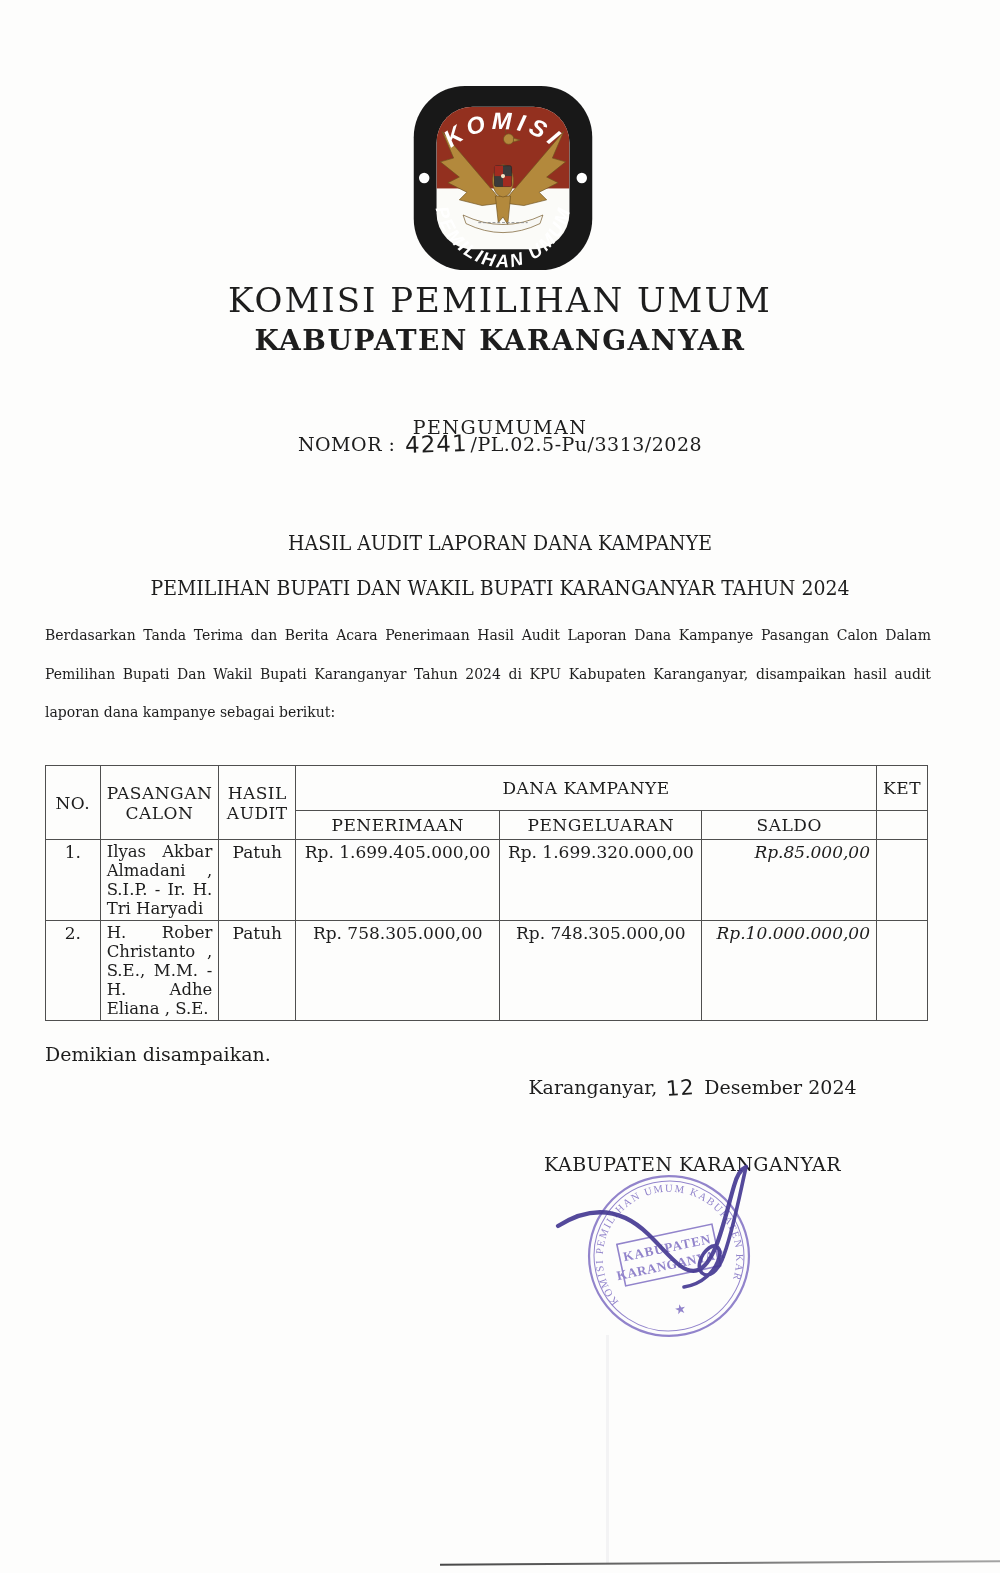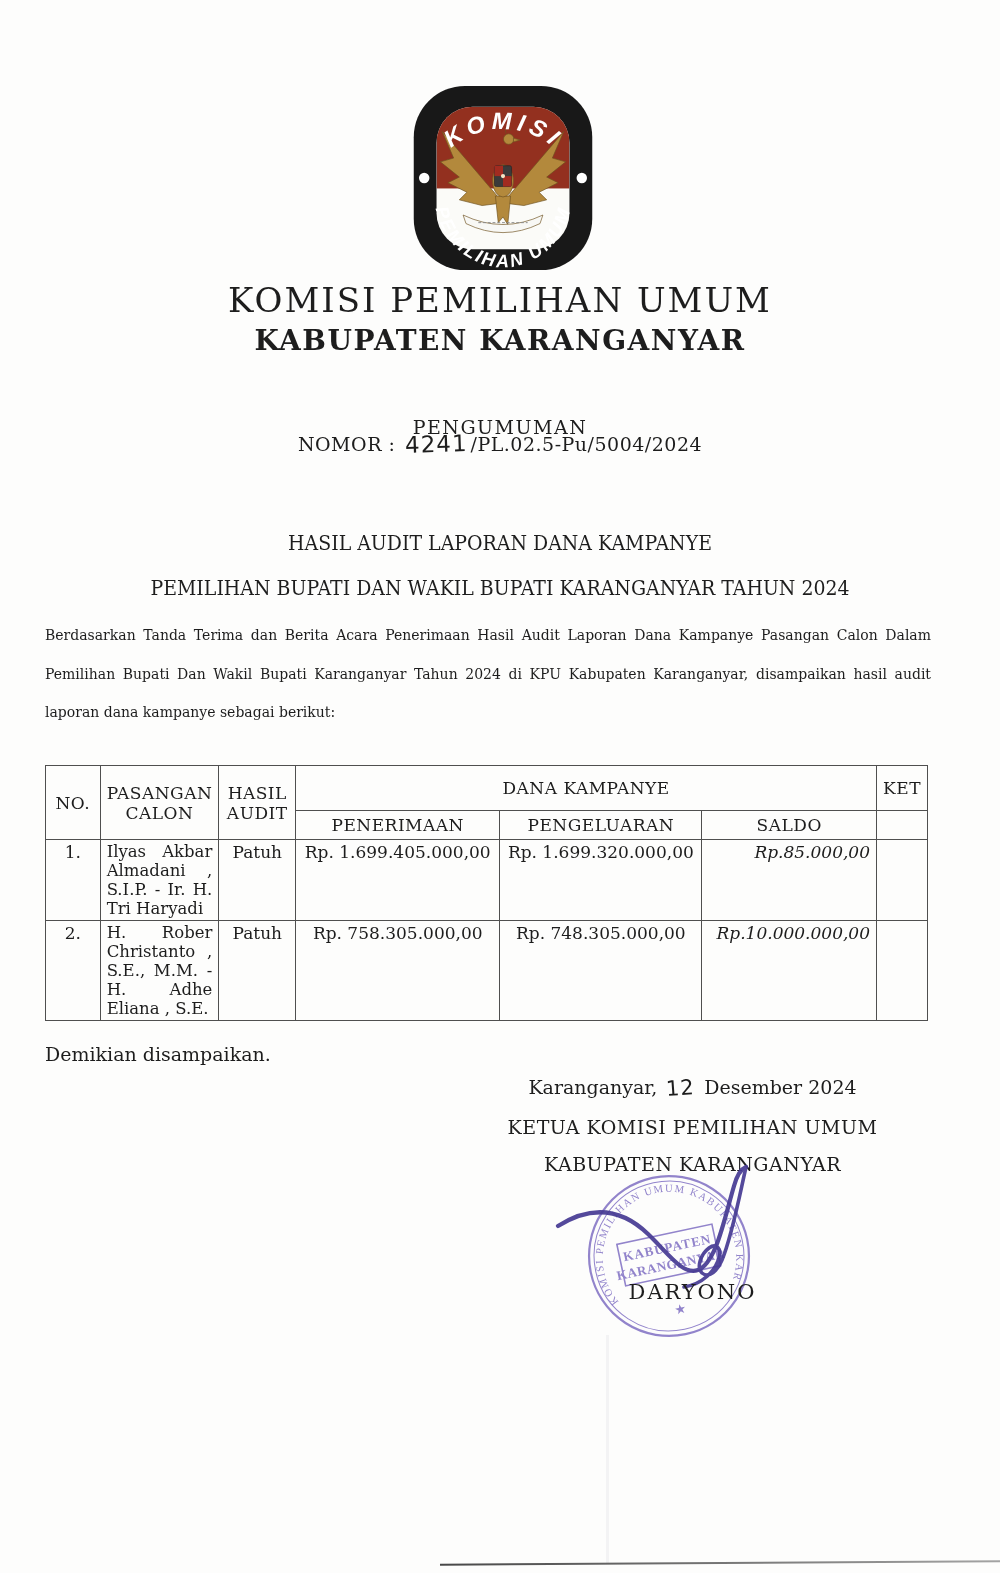--- a/index.html
+++ b/index.html
@@ -115,21 +115,21 @@
       </text>
     </svg>
   </div>
 
   <div class="abs ctr org1">KOMISI PEMILIHAN UMUM</div>
   <div class="abs ctr org2">KABUPATEN KARANGANYAR</div>
 
   <div class="abs ctr doctype">PENGUMUMAN</div>
   <div class="abs ctr nomor">
     <span>NOMOR :</span>
-    <span class="hand">4241</span><span>/PL.02.5-Pu/5004/2024</span>
+    <span class="hand">4241</span><span>/PL.02.5-Pu/3313/2028</span>
   </div>
   <div class="abs ctr subj1">HASIL AUDIT LAPORAN DANA KAMPANYE</div>
   <div class="abs ctr subj2">PEMILIHAN BUPATI DAN WAKIL BUPATI KARANGANYAR TAHUN 2024</div>
 
   <div class="abs para">Berdasarkan Tanda Terima dan Berita Acara Penerimaan Hasil Audit Laporan Dana Kampanye Pasangan Calon Dalam Pemilihan Bupati Dan Wakil Bupati Karanganyar Tahun 2024 di KPU Kabupaten Karanganyar, disampaikan hasil audit laporan dana kampanye sebagai berikut:</div>
 
   <table class="audit">
     <colgroup>
       <col style="width:55px">
         <col style="width:118px">
@@ -174,21 +174,20 @@
   </tbody>
     </table>
 
   <div class="abs closing">Demikian disampaikan.</div>
 
   <div class="abs sigblock sig1">
     <span>Karanganyar,</span>
     <span class="hand date">12</span>
     <span>Desember 2024</span>
   </div>
-  <div class="abs sigblock sig2">KETUA KOMISI PEMILIHAN UMUM</div>
   <div class="abs sigblock sig3">KABUPATEN KARANGANYAR</div>
 
   <div class="abs stamp">
     <svg width="170" height="172" viewBox="0 0 168 168">
       <g transform="rotate(-12 84 84)" opacity="0.82" fill="none" stroke="#7b6ac1">
         <circle cx="84" cy="84" r="79" stroke-width="2.2"></circle>
         <circle cx="84" cy="84" r="74" stroke-width="1"></circle>
         <path id="stampRing" d="M 26,118 A 66,66 0 1 1 142,118" stroke="none"></path>
         <text font-family="Liberation Serif, serif" font-size="10.5" letter-spacing="1.5" fill="#7b6ac1" stroke="none">
           <textPath href="#stampRing">KOMISI PEMILIHAN UMUM KABUPATEN KARANGANYAR</textPath>
@@ -203,18 +202,17 @@
 
   <div class="abs signature-ink">
     <svg width="215" height="150" viewBox="0 0 215 150">
       <g fill="none" stroke="#463a93" stroke-linecap="round" stroke-linejoin="round" opacity="0.92">
         <path d="M10,66 C45,44 75,50 100,74 C120,93 135,116 150,110 C168,103 176,60 186,26 C189,15 193,9 198,7" stroke-width="4.2"></path>
         <path d="M198,7 C191,38 184,76 174,100 C170,110 161,119 154,113 C148,107 153,94 161,88 C168,83 174,88 171,98 C167,111 155,124 136,127" stroke-width="3.6"></path>
       </g>
     </svg>
   </div>
 
-  <div class="abs sigblock signer">DARYONO</div>
 
   <div class="abs scan-vstreak"></div>
   <div class="abs scan-bottom-line"></div>
 
 </div>
 
 </body></html>

